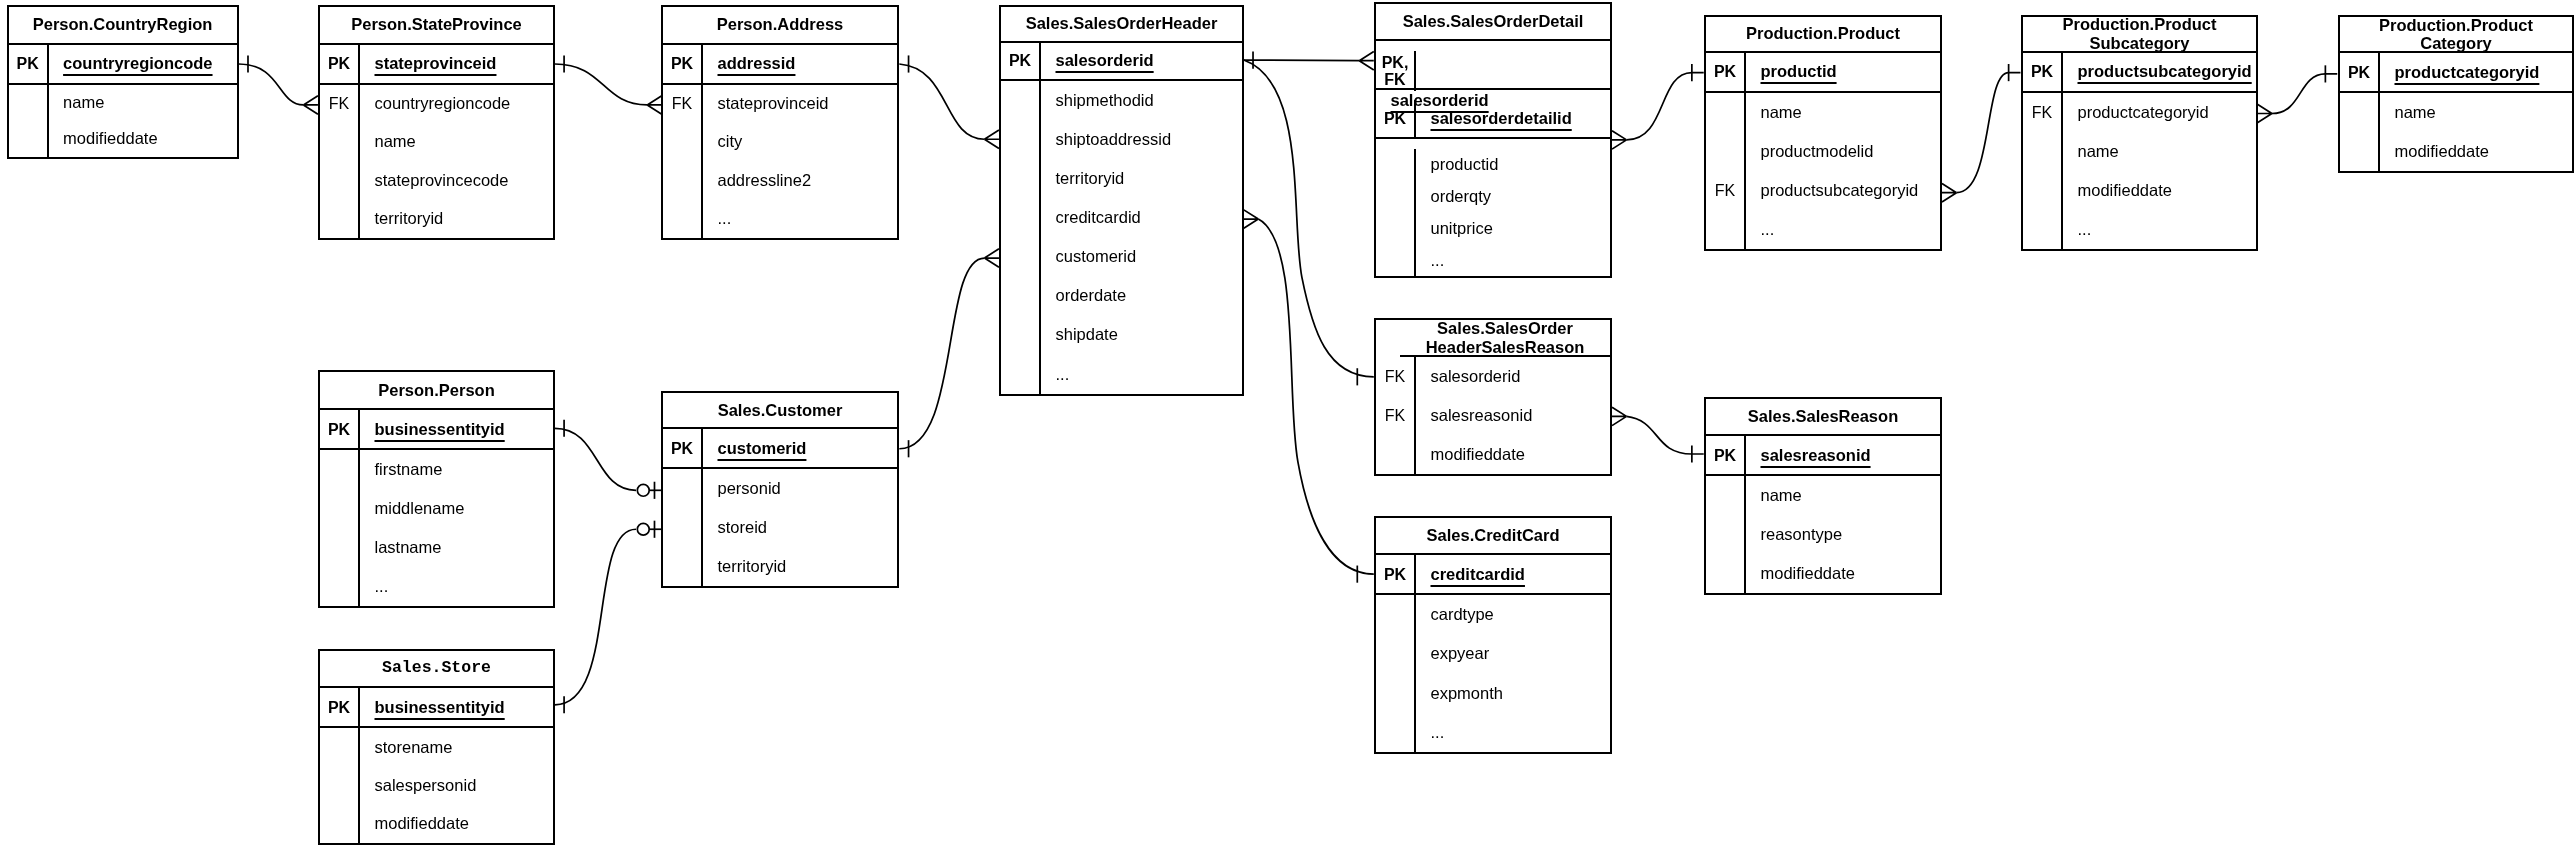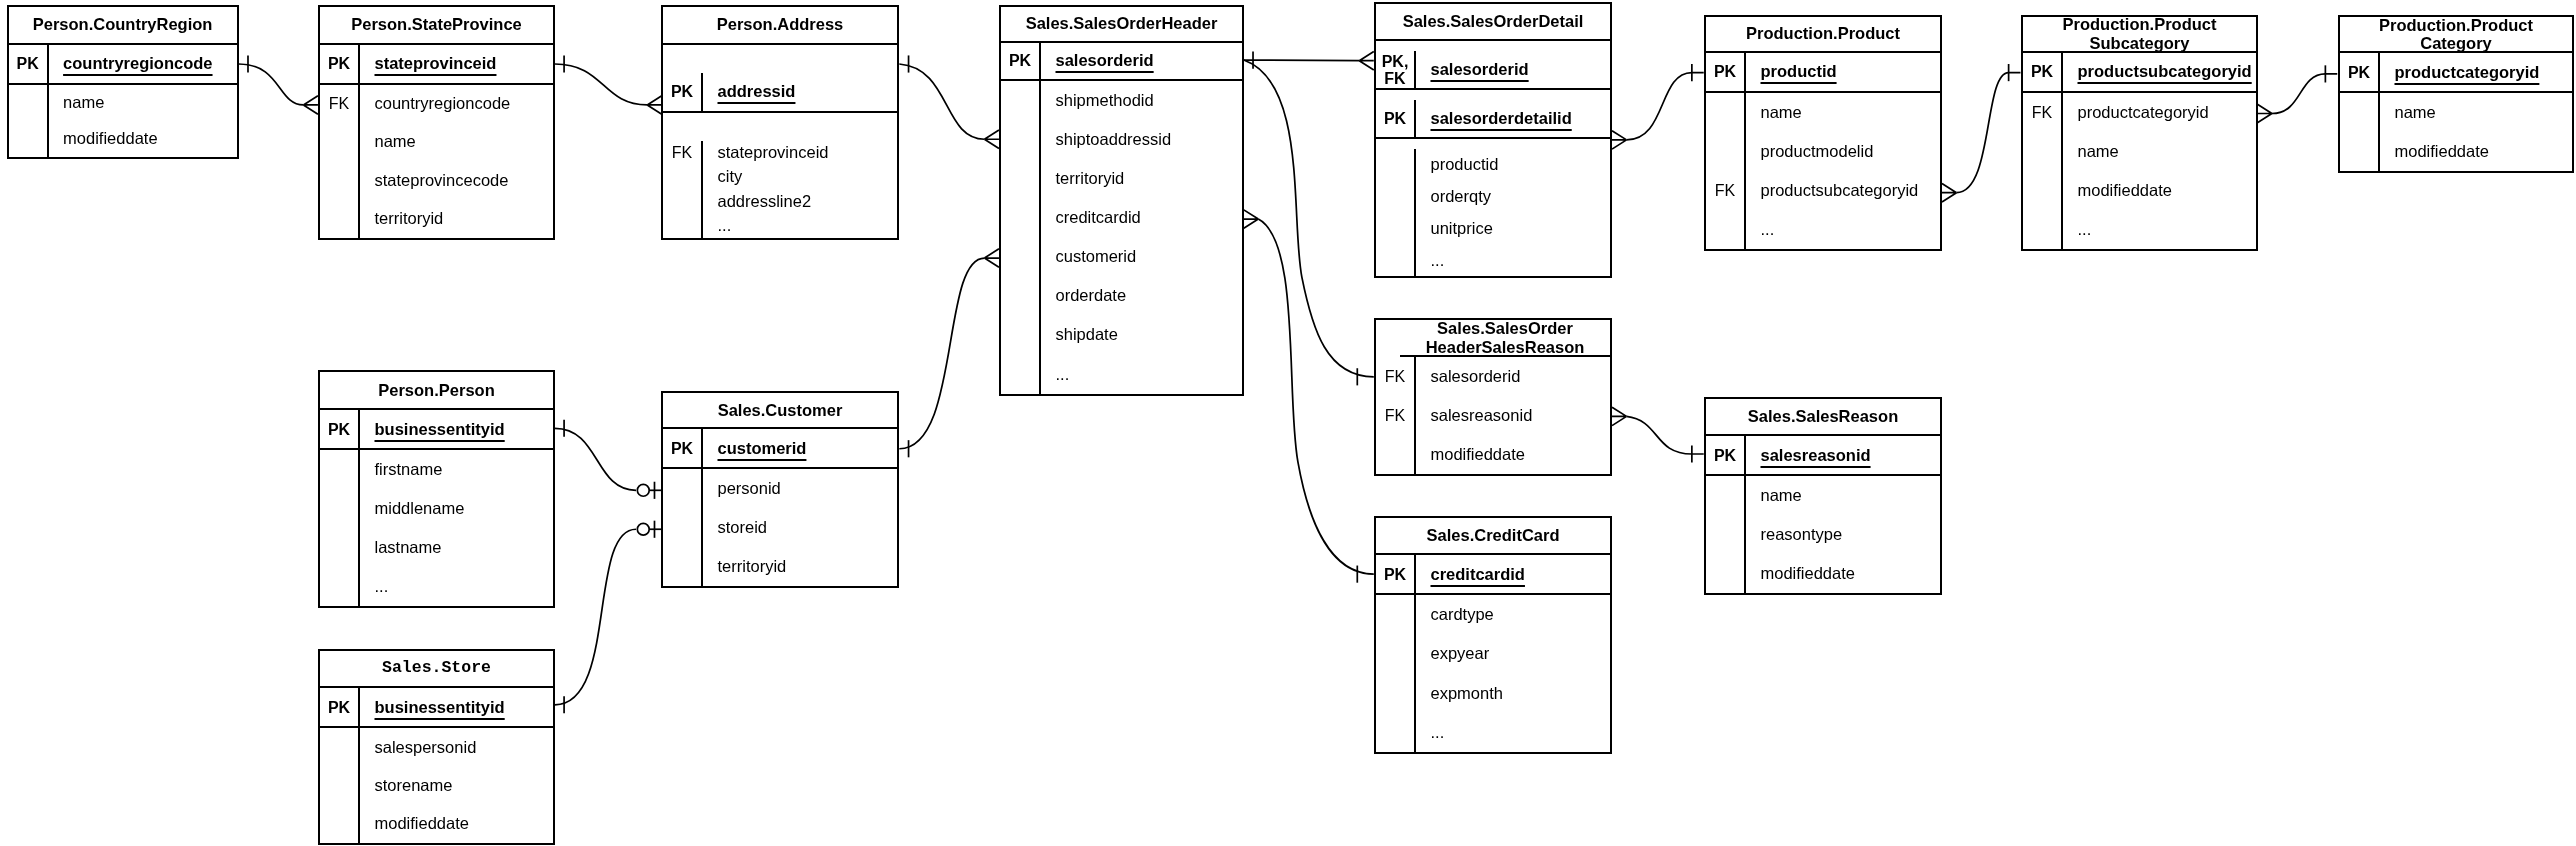--- a/index.html
+++ b/index.html
@@ -64,21 +64,21 @@
           <span class="kcell"></span>
           <span class="fcell">stateprovincecode</span>
         </div>
       <div class="krow">
           <span class="kcell"></span>
           <span class="fcell">territoryid</span>
         </div>
     </div>
   </div>
 
-  <div class="tbl" style="left:661px;top:4.6px;width:238px;height:235px;gap:28px;">
+  <div class="tbl" style="left:661px;top:4.6px;width:238px;height:235px;">
     <div class="tbl-title" style="height:38px;">Person.Address</div>
     <div class="krow pkband" style="height:40px;">
       <span class="kcell">PK</span>
       <span class="fcell pkf">addressid</span>
     </div>
     <div class="tbody">
       <div class="krow">
           <span class="kcell">FK</span>
           <span class="fcell">stateprovinceid</span>
         </div>
@@ -134,21 +134,21 @@
         </div>
       <div class="krow">
           <span class="kcell"></span>
           <span class="fcell">...</span>
         </div>
     </div>
   </div>
 
   <div class="tbl" style="left:1374px;top:2px;width:238px;height:276px;gap:10px;">
     <div class="tbl-title" style="height:37px;">Sales.SalesOrderDetail</div>
-    <div class="krow pkband" style="height:39px;">
+    <div class="krow pkband" style="height:39px;flex-direction:column;">
       <span class="kcell">PK,
 FK</span>
       <span class="fcell pkf">salesorderid</span>
     </div>
     <div class="krow pkband" style="height:39px;">
       <span class="kcell">PK</span>
       <span class="fcell pkf">salesorderdetailid</span>
     </div>
     <div class="tbody">
       <div class="krow">
@@ -333,25 +333,25 @@
 
   <div class="tbl" style="left:318px;top:649px;width:237px;height:196px;">
     <div class="tbl-title" style="height:37px;font-family:Liberation Mono, monospace;">Sales.Store</div>
     <div class="krow pkband" style="height:40px;">
       <span class="kcell">PK</span>
       <span class="fcell pkf">businessentityid</span>
     </div>
     <div class="tbody">
       <div class="krow">
           <span class="kcell"></span>
+          <span class="fcell">storename</span>
+        </div>
+      <div class="krow">
+          <span class="kcell"></span>
           <span class="fcell">salespersonid</span>
-        </div>
-      <div class="krow">
-          <span class="kcell"></span>
-          <span class="fcell">storename</span>
         </div>
       <div class="krow">
           <span class="kcell"></span>
           <span class="fcell">modifieddate</span>
         </div>
     </div>
   </div>
 
   <div class="tbl" style="left:1374px;top:516px;width:238px;height:238px;">
     <div class="tbl-title" style="height:37px;">Sales.CreditCard</div>

